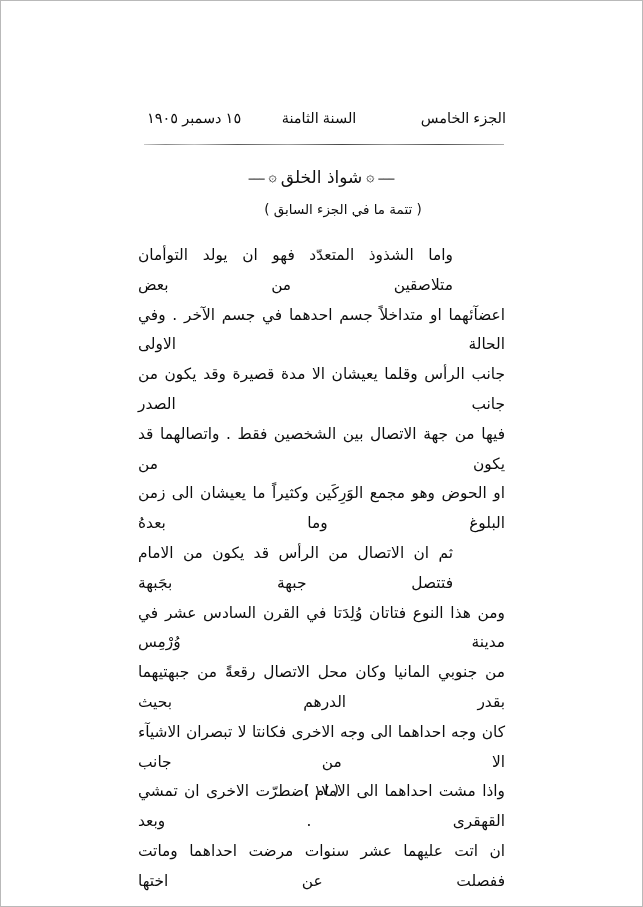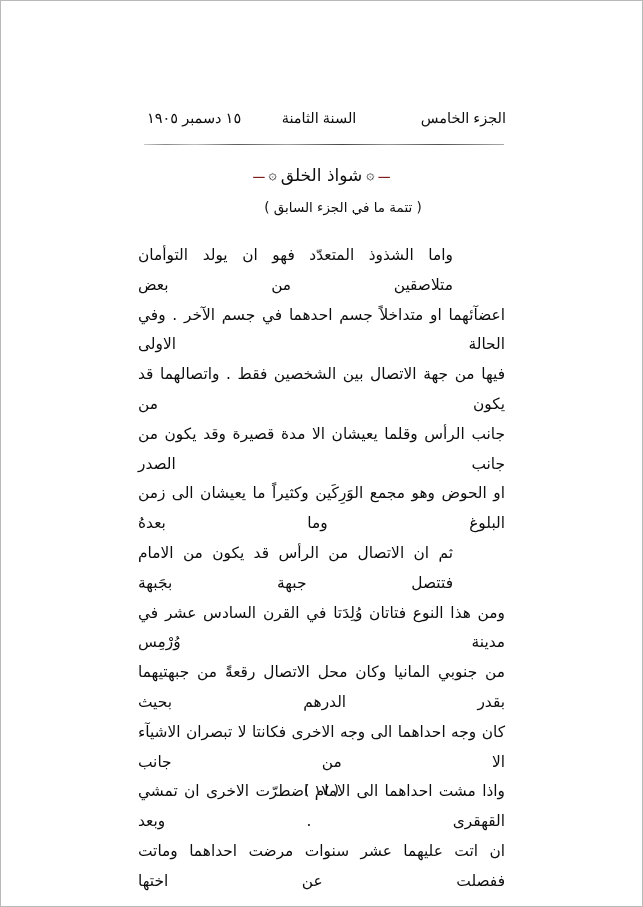--- a/index.html
+++ b/index.html
@@ -86,22 +86,22 @@
     display: inline-block;
     direction: rtl;
   }
   .ornament {
     font-size: 14px;
     vertical-align: 2px;
     padding: 0 4px;
     color: #101010;
   }
   .orn-tail {
-    font-size: 13px;
-    color: #7f1d1d;
+    font-size: 18px;
+    color: #737373;
     vertical-align: 3px;
   }
   .article-subtitle {
     margin-top: 8px;
     font-size: 13.5px;
     line-height: 22px;
     direction: rtl;
     padding-left: 43px;
   }
 
@@ -167,22 +167,22 @@
     <div class="article-title">
       <span class="orn-tail">ـــ</span><span class="ornament">۞</span><span>شواذ الخلق</span><span class="ornament">۞</span><span class="orn-tail">ـــ</span>
     </div>
     <div class="article-subtitle">( تتمة ما في الجزء السابق )</div>
   </div>
 
   <div class="body-text" id="body-text">
       <div class="para">
         <div class="tline stretch indent-lg">واما الشذوذ المتعدّد فهو ان يولد التوأمان متلاصقين من بعض</div>
         <div class="tline stretch">اعضآئهما او متداخلاً جسم احدهما في جسم الآخر . وفي الحالة الاولى</div>
+        <div class="tline stretch">جانب الرأس وقلما يعيشان الا مدة قصيرة وقد يكون من جانب الصدر</div>
         <div class="tline stretch">فيها من جهة الاتصال بين الشخصين فقط . واتصالهما قد يكون من</div>
-        <div class="tline stretch">جانب الرأس وقلما يعيشان الا مدة قصيرة وقد يكون من جانب الصدر</div>
         <div class="tline stretch">او الحوض وهو مجمع الوَرِكَين وكثيراً ما يعيشان الى زمن البلوغ وما بعدهُ</div>
       </div>
       <div class="para">
         <div class="tline stretch indent-lg">ثم ان الاتصال من الرأس قد يكون من الامام فتتصل جبهة بجَبهة</div>
         <div class="tline stretch">ومن هذا النوع فتاتان وُلِدَتا في القرن السادس عشر في مدينة وُرْمِس</div>
         <div class="tline stretch">من جنوبي المانيا وكان محل الاتصال رقعةً من جبهتيهما بقدر الدرهم بحيث</div>
         <div class="tline stretch">كان وجه احداهما الى وجه الاخرى فكانتا لا تبصران الاشيآء الا من جانب</div>
         <div class="tline stretch">واذا مشت احداهما الى الامام اضطرّت الاخرى ان تمشي القهقرى . وبعد</div>
         <div class="tline stretch">ان اتت عليهما عشر سنوات مرضت احداهما وماتت ففصلت عن اختها</div>
       </div>

